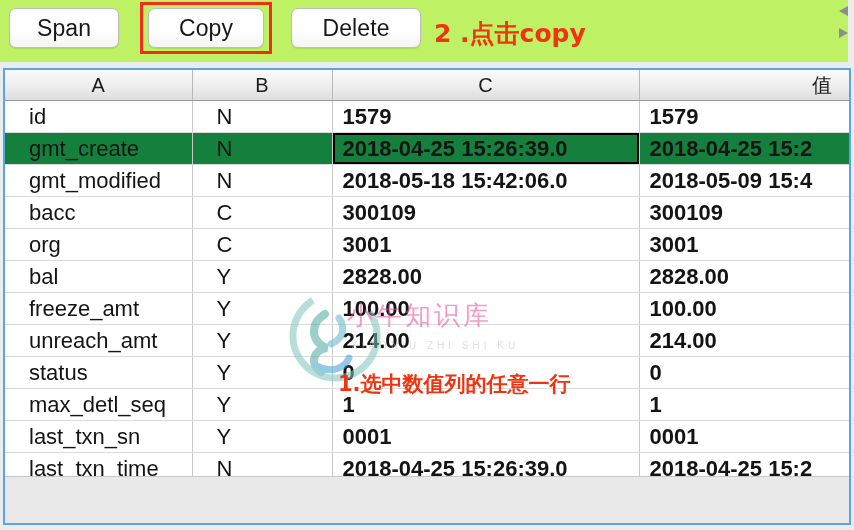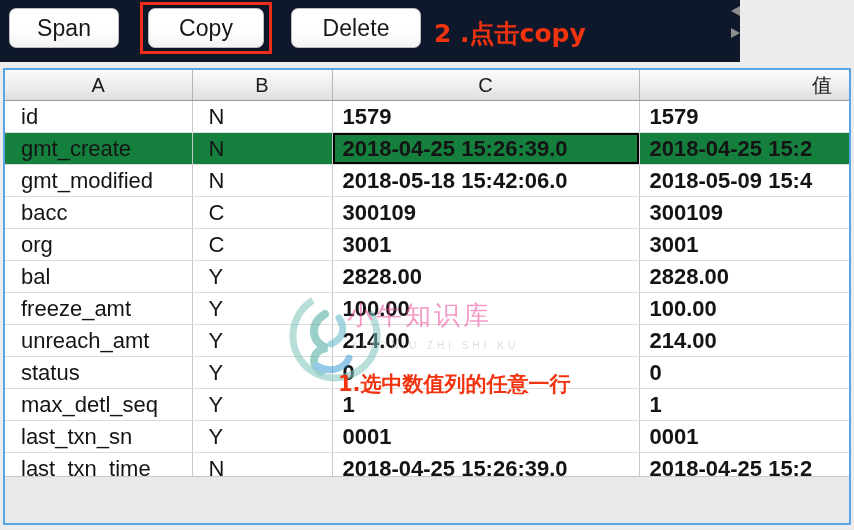--- a/index.html
+++ b/index.html
@@ -6,22 +6,22 @@
   body{
     width:854px;height:530px;
     background:#ececec;
     font-family:"Liberation Sans","DejaVu Sans",sans-serif;
     overflow:hidden;
     position:relative;
   }
 
   
   #toolbar{
-    position:absolute;left:0;top:0;width:740px;height:62px;
-    background:#0f172a;
+    position:absolute;left:0;top:0;width:848px;height:62px;
+    background:#bef264;
   }
   .btn{
     position:absolute;top:8px;height:40px;
     background:linear-gradient(to bottom,#ffffff 0%,#ffffff 52%,#f4f4f4 100%);
     border:1px solid #bdbdbd;
     border-radius:7px;
     box-shadow:0 1px 1px rgba(0,0,0,.10);
     font-size:23px;color:#17181a;
     display:flex;align-items:center;justify-content:center;
     box-sizing:border-box;
@@ -81,21 +81,21 @@
     font-weight:normal;
     font-size:20px;
     color:#1b1b1b;
     text-align:center;
     padding:0;
   }
   table.grid tbody td{
     height:31px;
     border-right:1px solid #c9c9c9;
     border-bottom:1px solid #dcdcdc;
-    padding:0 0 0 16px;
+    padding:0 0 0 24px;
     color:#141414;
     white-space:nowrap;
     overflow:hidden;
     font-size:22px;
     line-height:31px;
     margin-top:16px;
   }
   table.grid tbody td.col-c,
   table.grid tbody td.col-d{padding-left:10px;font-weight:bold;}
 

